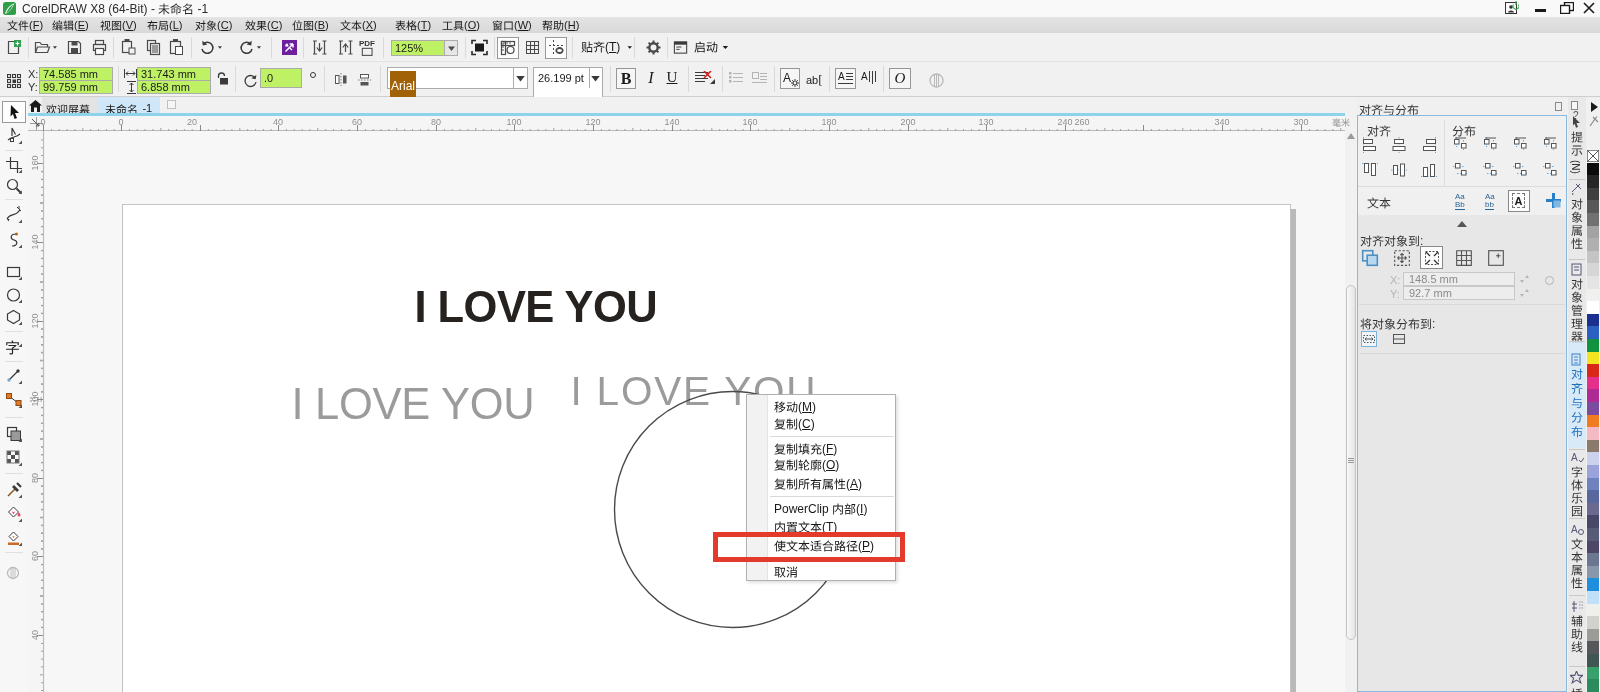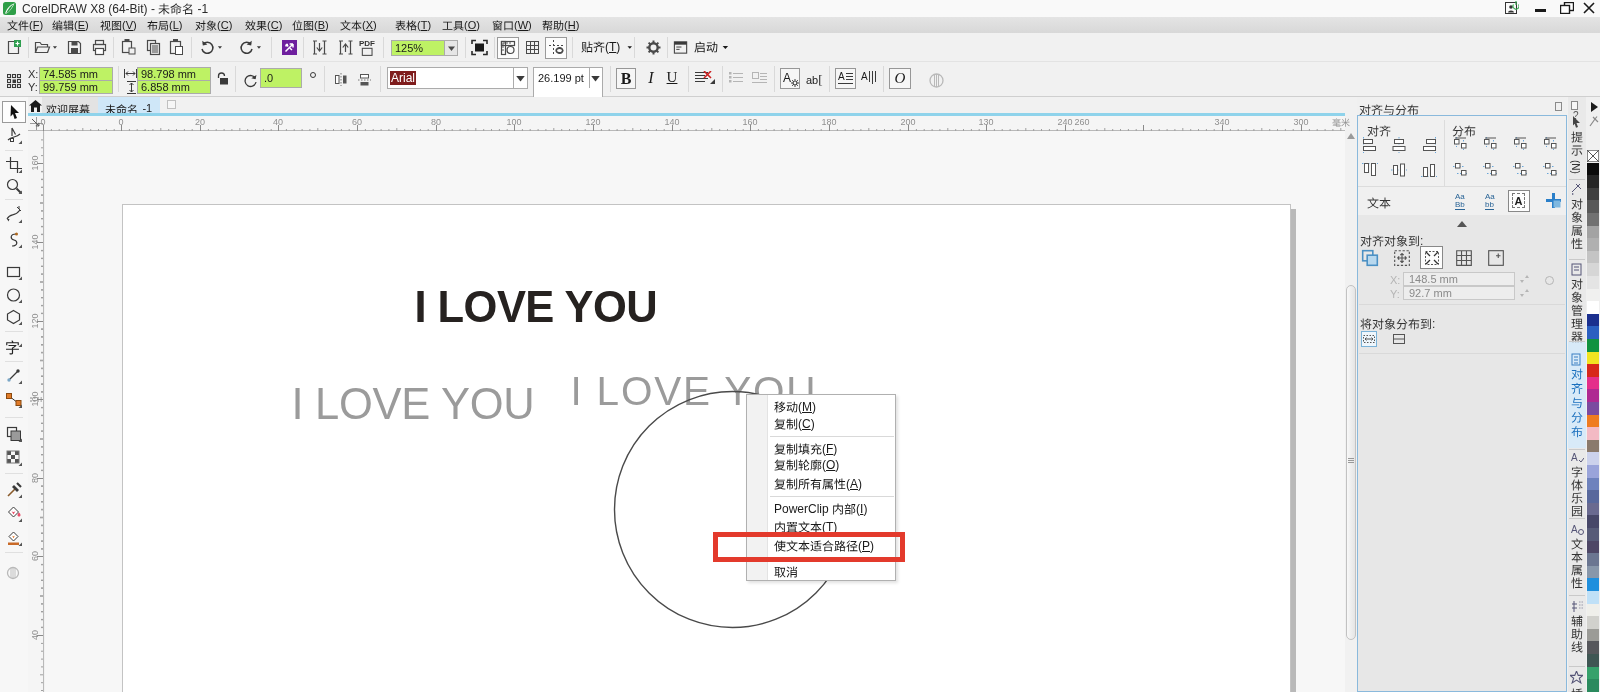--- a/index.html
+++ b/index.html
@@ -319,21 +319,21 @@
 <div class="ab" style="left:28px;top:81px;font-size:11px;color:#333">Y:</div>
 <div class="inp" style="left:39px;top:67px;width:74px;height:14px">74.585 mm</div>
 <div class="inp" style="left:39px;top:80px;width:74px;height:14px">99.759 mm</div>
 <div class="sep" style="left:118px;top:66px;height:26px"></div>
 <svg class="ab" style="left:124px;top:69px" width="13" height="9" viewBox="0 0 13 9">
     <path d="M0.5 0 L0.5 9 M12.5 0 L12.5 9 M2 4.5 L11 4.5 M2 4.5 L4 2.5 M2 4.5 L4 6.5 M11 4.5 L9 2.5 M11 4.5 L9 6.5" stroke="#3a3a3a" fill="none"></path>
   </svg>
 <svg class="ab" style="left:127px;top:81px" width="9" height="13" viewBox="0 0 9 13">
     <path d="M0 0.5 L9 0.5 M0 12.5 L9 12.5 M4.5 2 L4.5 11 M4.5 2 L2.5 4 M4.5 2 L6.5 4 M4.5 11 L2.5 9 M4.5 11 L6.5 9" stroke="#3a3a3a" fill="none"></path>
   </svg>
-<div class="inp" style="left:137px;top:67px;width:74px;height:14px">98.798 mm</div>
+<div class="inp" style="left:137px;top:67px;width:74px;height:14px">31.743 mm</div>
 <div class="inp" style="left:137px;top:80px;width:74px;height:14px">6.858 mm</div>
 <svg class="ab" style="left:216px;top:72px" width="13" height="14" viewBox="0 0 13 14">
     <path d="M2.5 6 L2.5 4 A3 3 0 0 1 8.5 4" fill="none" stroke="#3a3a3a" stroke-width="1.3"></path>
     <rect x="4" y="6" width="8" height="6.5" fill="#3a3a3a"></rect>
   </svg>
 <div class="sep" style="left:235px;top:66px;height:26px"></div>
 <svg class="ab" style="left:243px;top:73px" width="15" height="15" viewBox="0 0 15 15">
     <path d="M12.5 5.5 A5.5 5.5 0 1 0 13 9" fill="none" stroke="#3a3a3a" stroke-width="1.3"></path>
     <path d="M13.5 2 L12.4 6.2 L8.3 5.2" fill="#3a3a3a"></path>
   </svg>
@@ -345,21 +345,21 @@
     <rect x="1.5" y="2.5" width="3.5" height="8" fill="#fff" stroke="#555"></rect>
     <rect x="9" y="2.5" width="3.5" height="8" fill="#555"></rect>
   </svg>
 <svg class="ab" style="left:358px;top:73px" width="13" height="14" viewBox="0 0 13 14">
 <path d="M0 7 L13 7" stroke="#777" stroke-dasharray="1.5 1.5"></path>
     <rect x="2.5" y="1.5" width="8" height="3.5" fill="#fff" stroke="#555"></rect>
     <rect x="2.5" y="9" width="8" height="3.5" fill="#555"></rect>
   </svg>
 <div class="sep" style="left:380px;top:66px;height:26px"></div>
 <div class="ab" style="left:387px;top:67px;width:141px;height:22px;background:#fff;border:1px solid #ababab"></div>
-<div class="ab" style="left:390px;top:71px;font-size:12px;background:#7f1d1d;color:#fff;padding:0 1px">Arial</div>
+<div class="ab" style="left:390px;top:71px;font-size:12px;background:#a16207;color:#fff;padding:8px 1px">Arial</div>
 <div class="ab" style="left:513px;top:68px;width:14px;height:20px;border-left:1px solid #ababab"></div>
 <svg class="ab" style="left:515px;top:74px" width="11" height="9" viewBox="0 0 9 7">
     <path d="M1 1.5 L8 1.5 L4.5 6 Z" fill="#3a3a3a"></path>
   </svg>
 <div class="ab" style="left:533px;top:67px;width:70px;height:34px;background:#fff;border:1px solid #ababab;font-size:11px;color:#1a1a1a;line-height:20px;padding-left:4px">26.199 pt</div>
 <div class="ab" style="left:589px;top:68px;width:13px;height:20px;border-left:1px solid #ababab"></div>
 <svg class="ab" style="left:590px;top:74px" width="11" height="9" viewBox="0 0 9 7">
     <path d="M1 1.5 L8 1.5 L4.5 6 Z" fill="#3a3a3a"></path>
   </svg>
 <div class="sep" style="left:610px;top:66px;height:26px"></div>
@@ -448,21 +448,21 @@
 <div class="ab" style="left:167px;top:100px;width:9px;height:9px;border:1px solid #c0c0c0;background:#f6f6f6"></div>
 <div class="ab" style="left:28px;top:113px;width:1317px;height:3px;background:#8fd3eb"></div>
 <div class="ab" style="left:28px;top:116px;width:1317px;height:15px;background:#f5f5f5;border-bottom:1px solid #b9b9b9"></div>
 <div class="ab" style="left:28px;top:131px;width:16px;height:561px;background:#f5f5f5;border-right:1px solid #b9b9b9"></div>
 <svg class="ab" style="left:30px;top:117px" width="13" height="13" viewBox="0 0 13 13">
     <path d="M6.5 0 L6.5 13 M0 6.5 L13 6.5" stroke="#9a9a9a"></path>
     <path d="M2 2 L9 9 M9 9 L8.8 5.8 M9 9 L5.8 8.8" stroke="#555" fill="none"></path>
   </svg>
 <div class="num" style="left:43px;top:117px;transform:translateX(-50%)">0</div>
 <div class="num" style="left:121px;top:117px;transform:translateX(-50%)">0</div>
-<div class="num" style="left:200px;top:117px;transform:translateX(-50%)">20</div>
+<div class="num" style="left:192px;top:117px;transform:translateX(-50%)">20</div>
 <div class="num" style="left:278px;top:117px;transform:translateX(-50%)">40</div>
 <div class="num" style="left:357px;top:117px;transform:translateX(-50%)">60</div>
 <div class="num" style="left:436px;top:117px;transform:translateX(-50%)">80</div>
 <div class="num" style="left:514px;top:117px;transform:translateX(-50%)">100</div>
 <div class="num" style="left:593px;top:117px;transform:translateX(-50%)">120</div>
 <div class="num" style="left:672px;top:117px;transform:translateX(-50%)">140</div>
 <div class="num" style="left:750px;top:117px;transform:translateX(-50%)">160</div>
 <div class="num" style="left:829px;top:117px;transform:translateX(-50%)">180</div>
 <div class="num" style="left:908px;top:117px;transform:translateX(-50%)">200</div>
 <div class="num" style="left:986px;top:117px;transform:translateX(-50%)">130</div>

